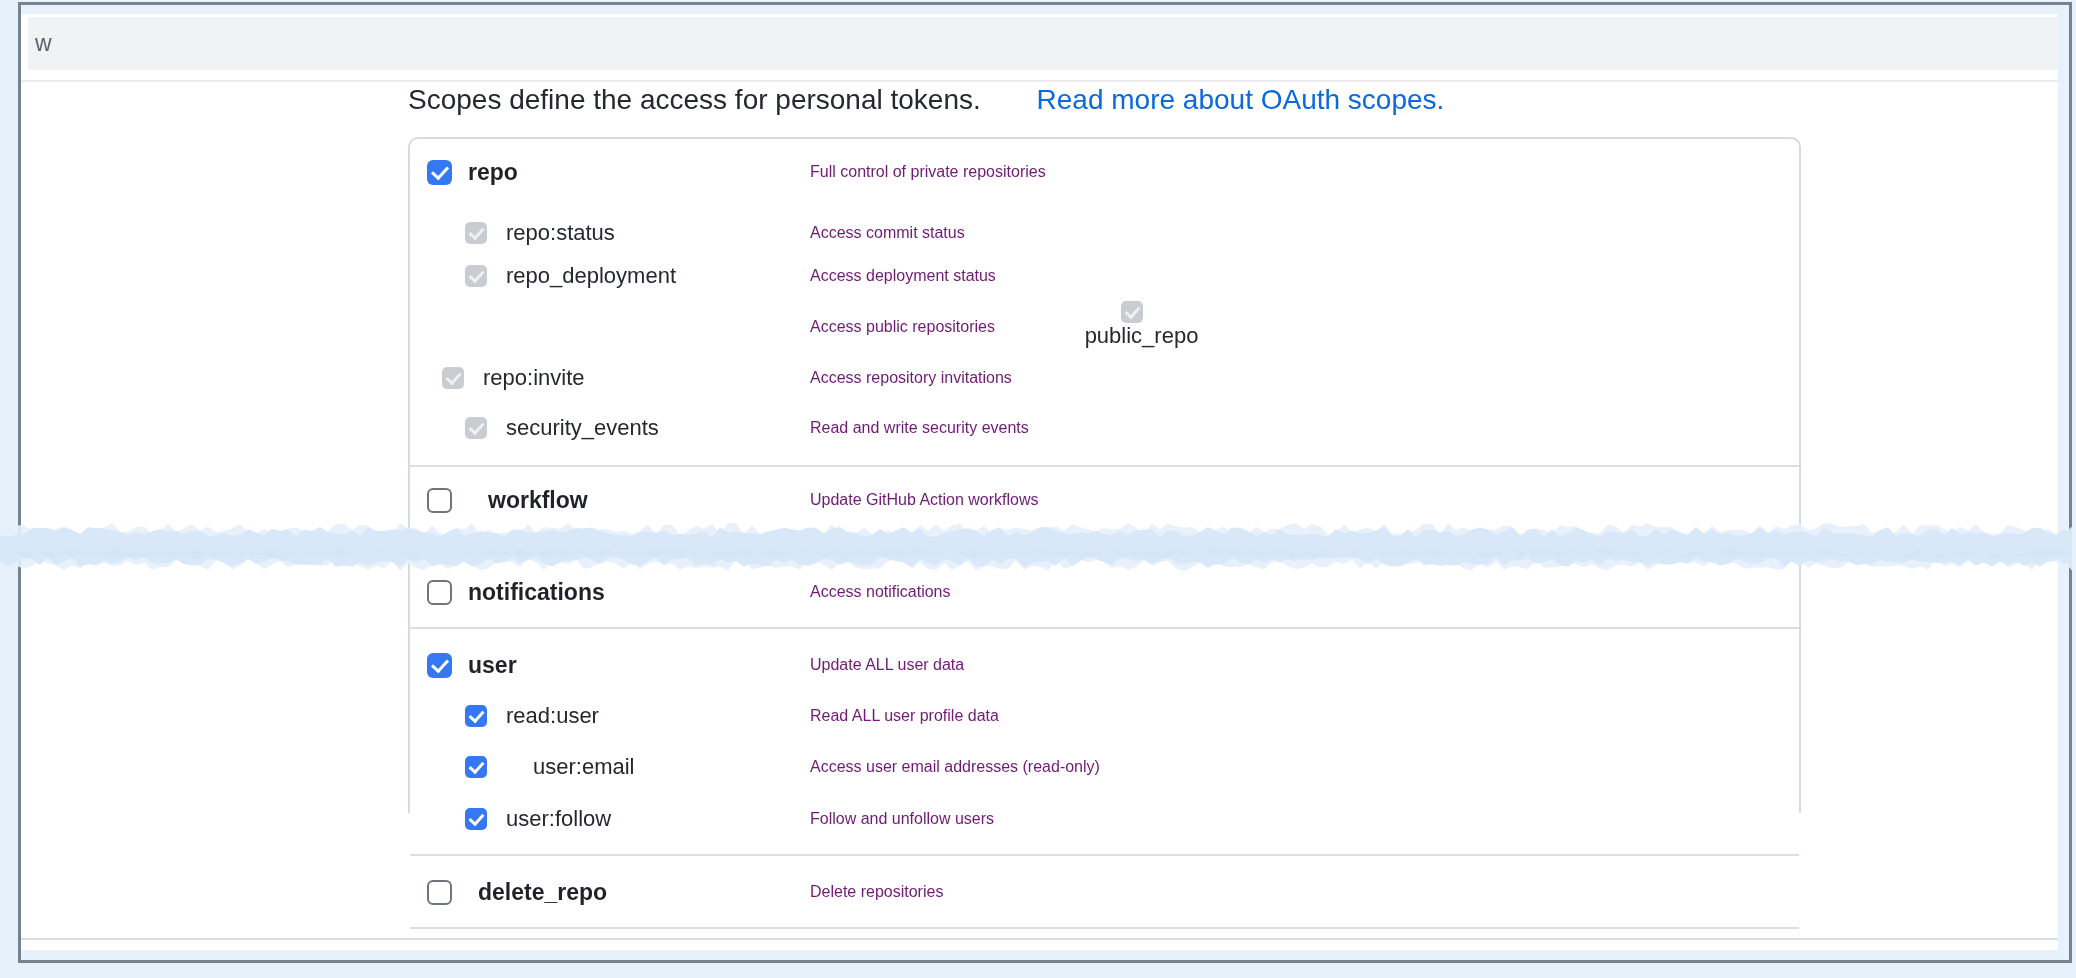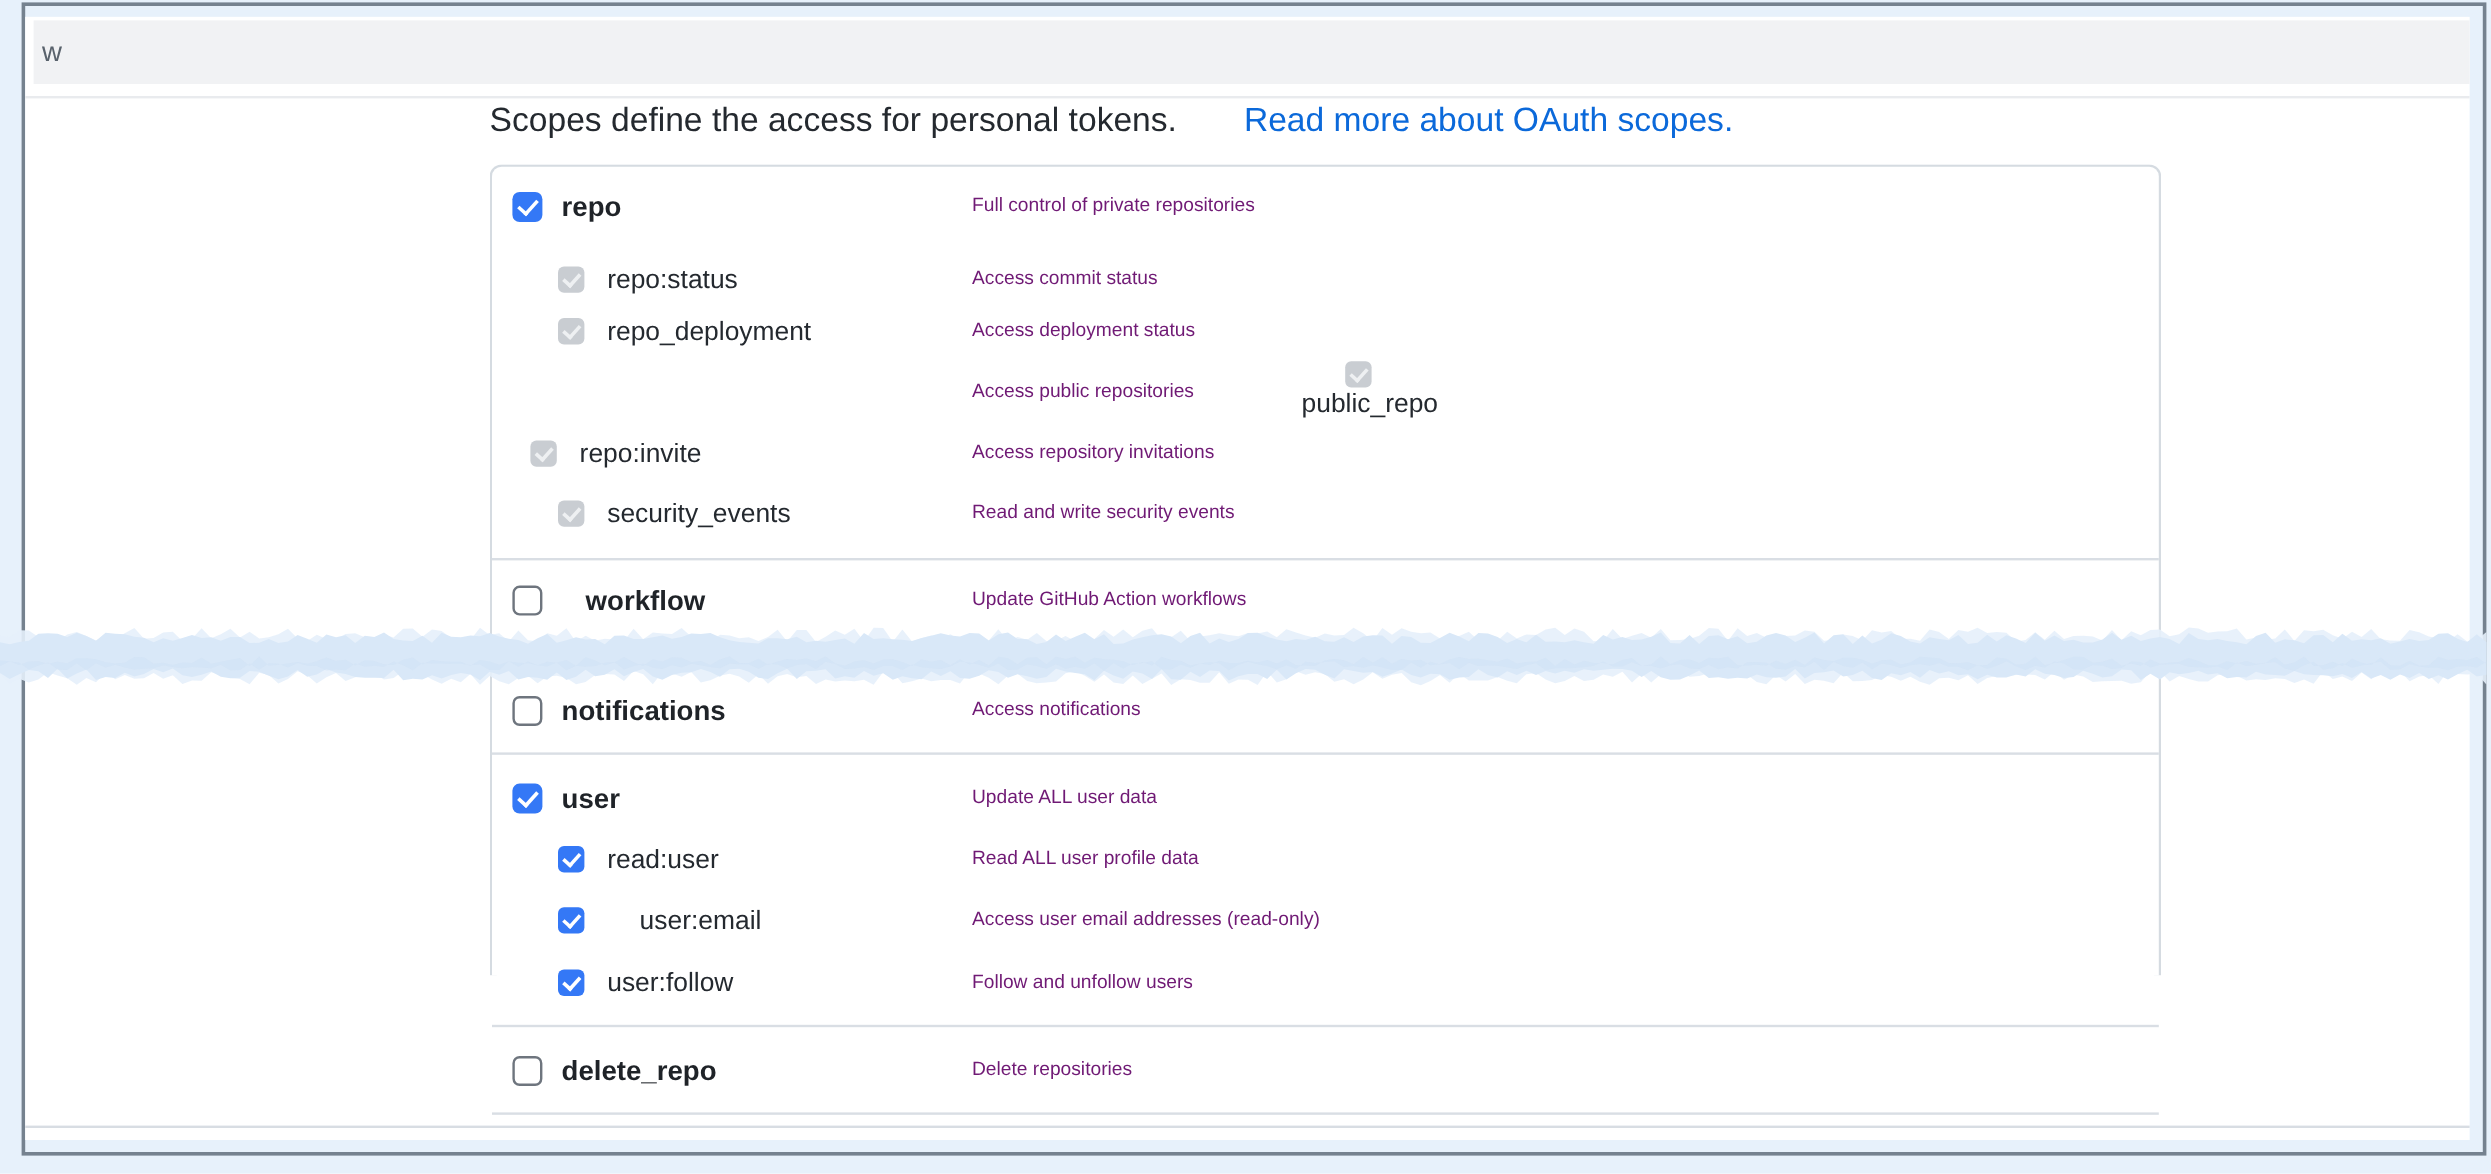--- a/index.html
+++ b/index.html
@@ -160,21 +160,21 @@
         <span class="scope-desc">Access user email addresses (read-only)</span>
       </div>
       <div class="scope-row child" style="top: 654px;">
         <div class="cb small checked">
           <div class="mark"></div>
         </div>
         <span class="scope-label">user:follow</span>
         <span class="scope-desc">Follow and unfollow users</span>
       </div>
       <div class="row-divider" style="top: 715px;"></div>
-      <div class="scope-row parent" style="top: 727px;">
+      <div class="scope-row parent" style="top: 727px; gap: 10px;">
         <div class="cb unchecked"></div>
         <span class="scope-label">delete_repo</span>
         <span class="scope-desc">Delete repositories</span>
       </div>
       <div class="row-divider" style="top: 788px;"></div>
     </div>
 
   <div class="page-bottom-line"></div>
 </div>
 

